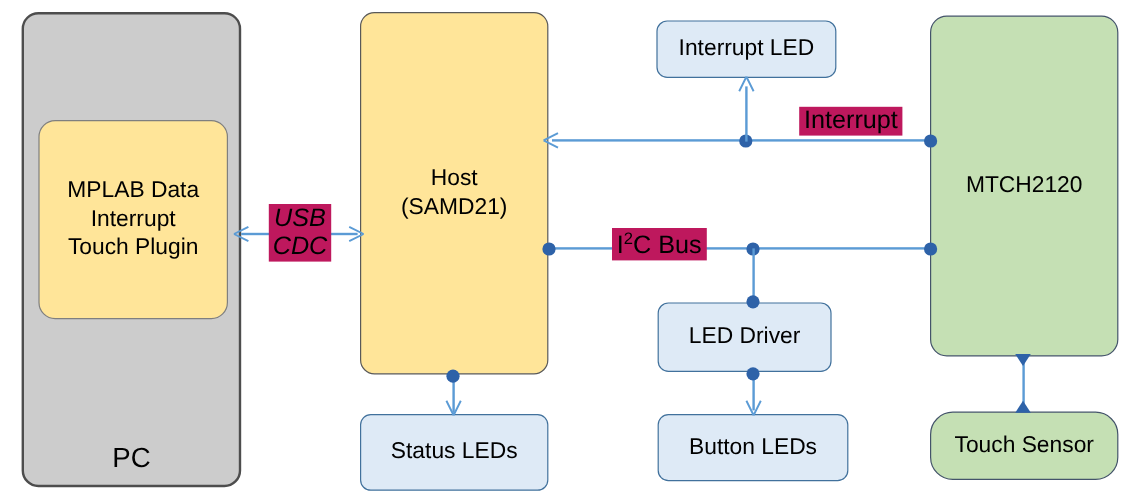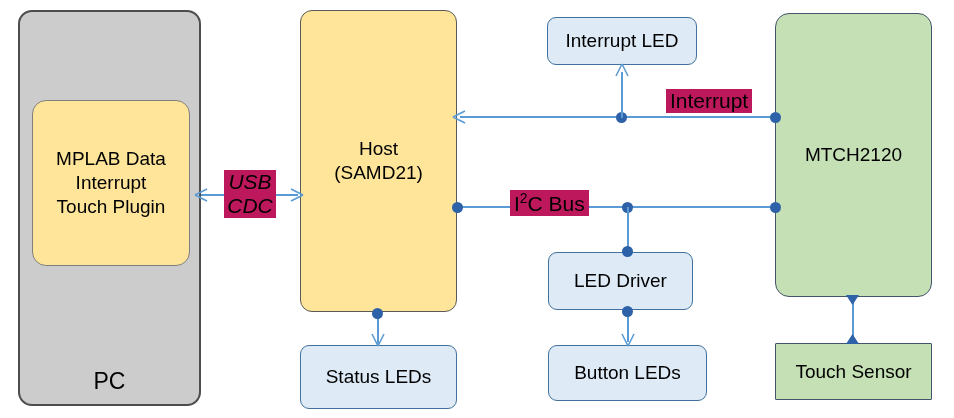--- a/index.html
+++ b/index.html
@@ -67,21 +67,21 @@
     border: 1.6px solid #44546A;
     border-radius: 14px;
     font-size: 19px;
   }
 
   
   #touch-sensor-box {
     left: 775px; top: 343px; width: 157px; height: 57px;
     background: #C5E0B4;
     border: 1.6px solid #44546A;
-    border-radius: 1px;
+    border-radius: 19px;
     font-size: 19px;
   }
 
   
   .blue {
     background: #DEEAF6;
     border: 1.6px solid #41719C;
     border-radius: 9px;
     font-size: 19px;
   }

